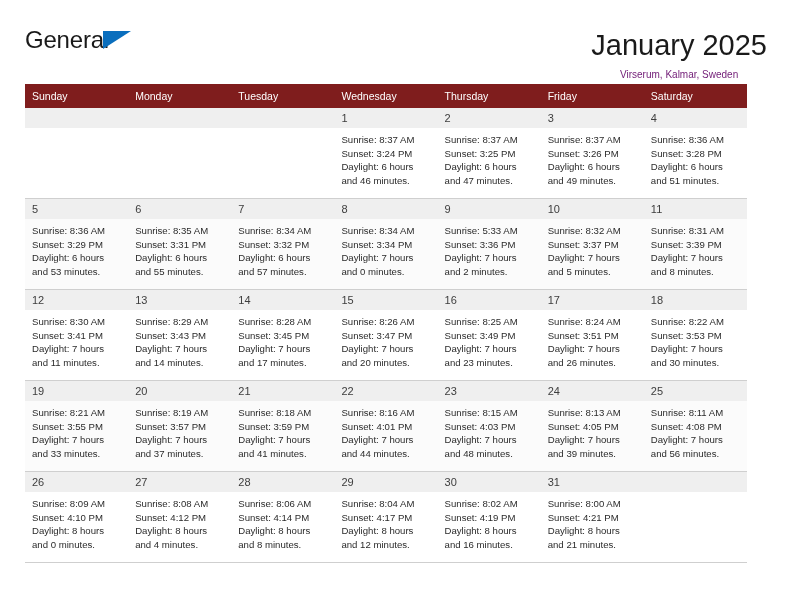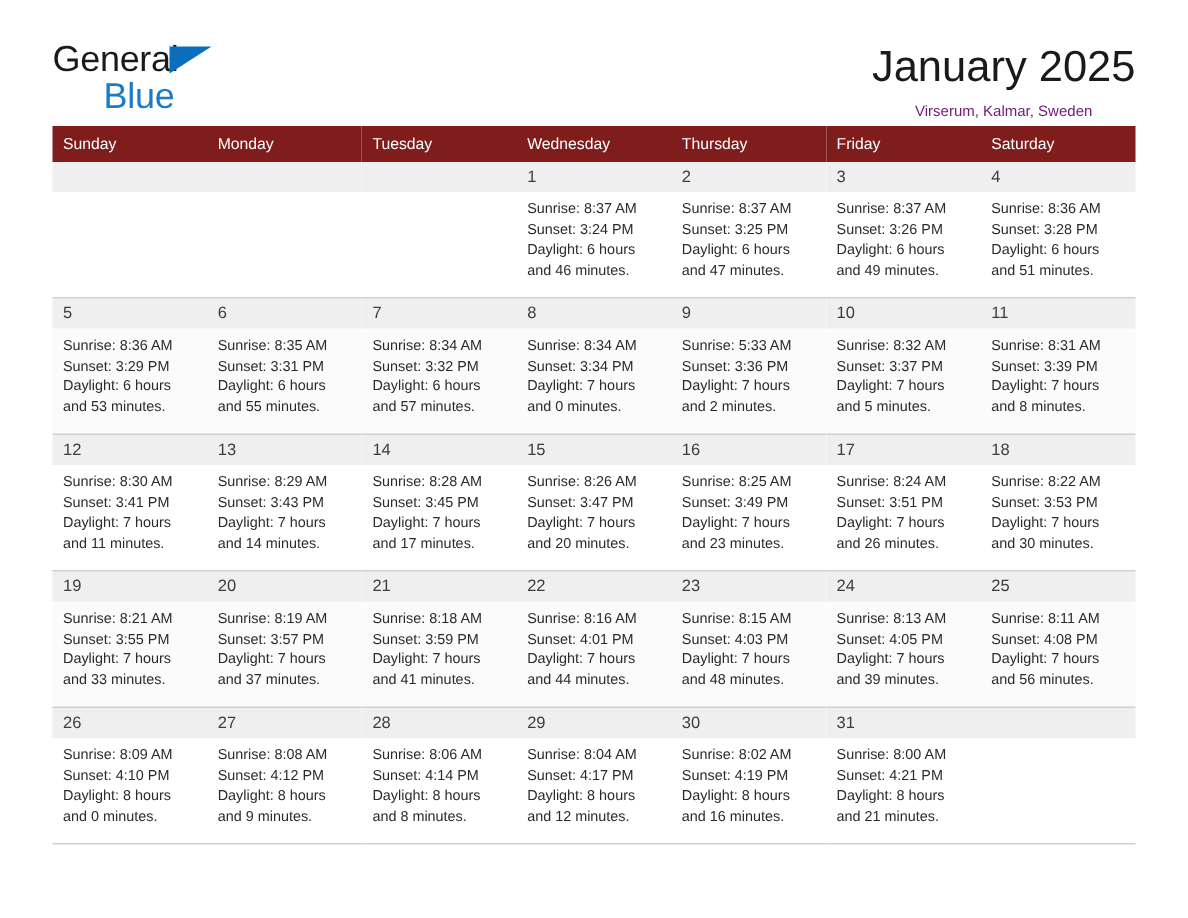--- a/index.html
+++ b/index.html
@@ -12,21 +12,21 @@
     height: 612px;
     font-family: "Liberation Sans", sans-serif;
     color: #000000;
     overflow: hidden;
   }
   .page {
     position: relative;
     width: 792px;
     height: 612px;
     box-sizing: border-box;
-    padding: 0 35px;
+    padding: 0 25px;
   }
 
   
   .header {
     display: flex;
     justify-content: space-between;
     align-items: flex-start;
     padding-top: 28px;
     height: 74px;
     box-sizing: border-box;
@@ -141,21 +141,20 @@
 </head>
 <body>
 
 <div class="page">
 
   <div class="header">
 
     <div class="brand">
       <span class="brand-row1">General</span>
       <span class="brand-tri"></span>
-      <span class="brand-row2">Blue</span>
     </div>
 
     <div class="title-block">
       <div class="cal-title">January 2025</div>
       <div class="cal-subtitle">Virserum, Kalmar, Sweden</div>
     </div>
 
   </div>
 
   <table class="calendar">
@@ -481,21 +480,21 @@
               </div>
             </div>
           </td>
           <td>
             <div class="cell-inner">
               <span class="daynum">27</span>
               <div class="lines">
                 <span>Sunrise: 8:08 AM</span>
                 <span>Sunset: 4:12 PM</span>
                 <span>Daylight: 8 hours</span>
-                <span>and 9 minutes.</span>
+                <span>and 4 minutes.</span>
               </div>
             </div>
           </td>
           <td>
             <div class="cell-inner">
               <span class="daynum">28</span>
               <div class="lines">
                 <span>Sunrise: 8:06 AM</span>
                 <span>Sunset: 4:14 PM</span>
                 <span>Daylight: 8 hours</span>

